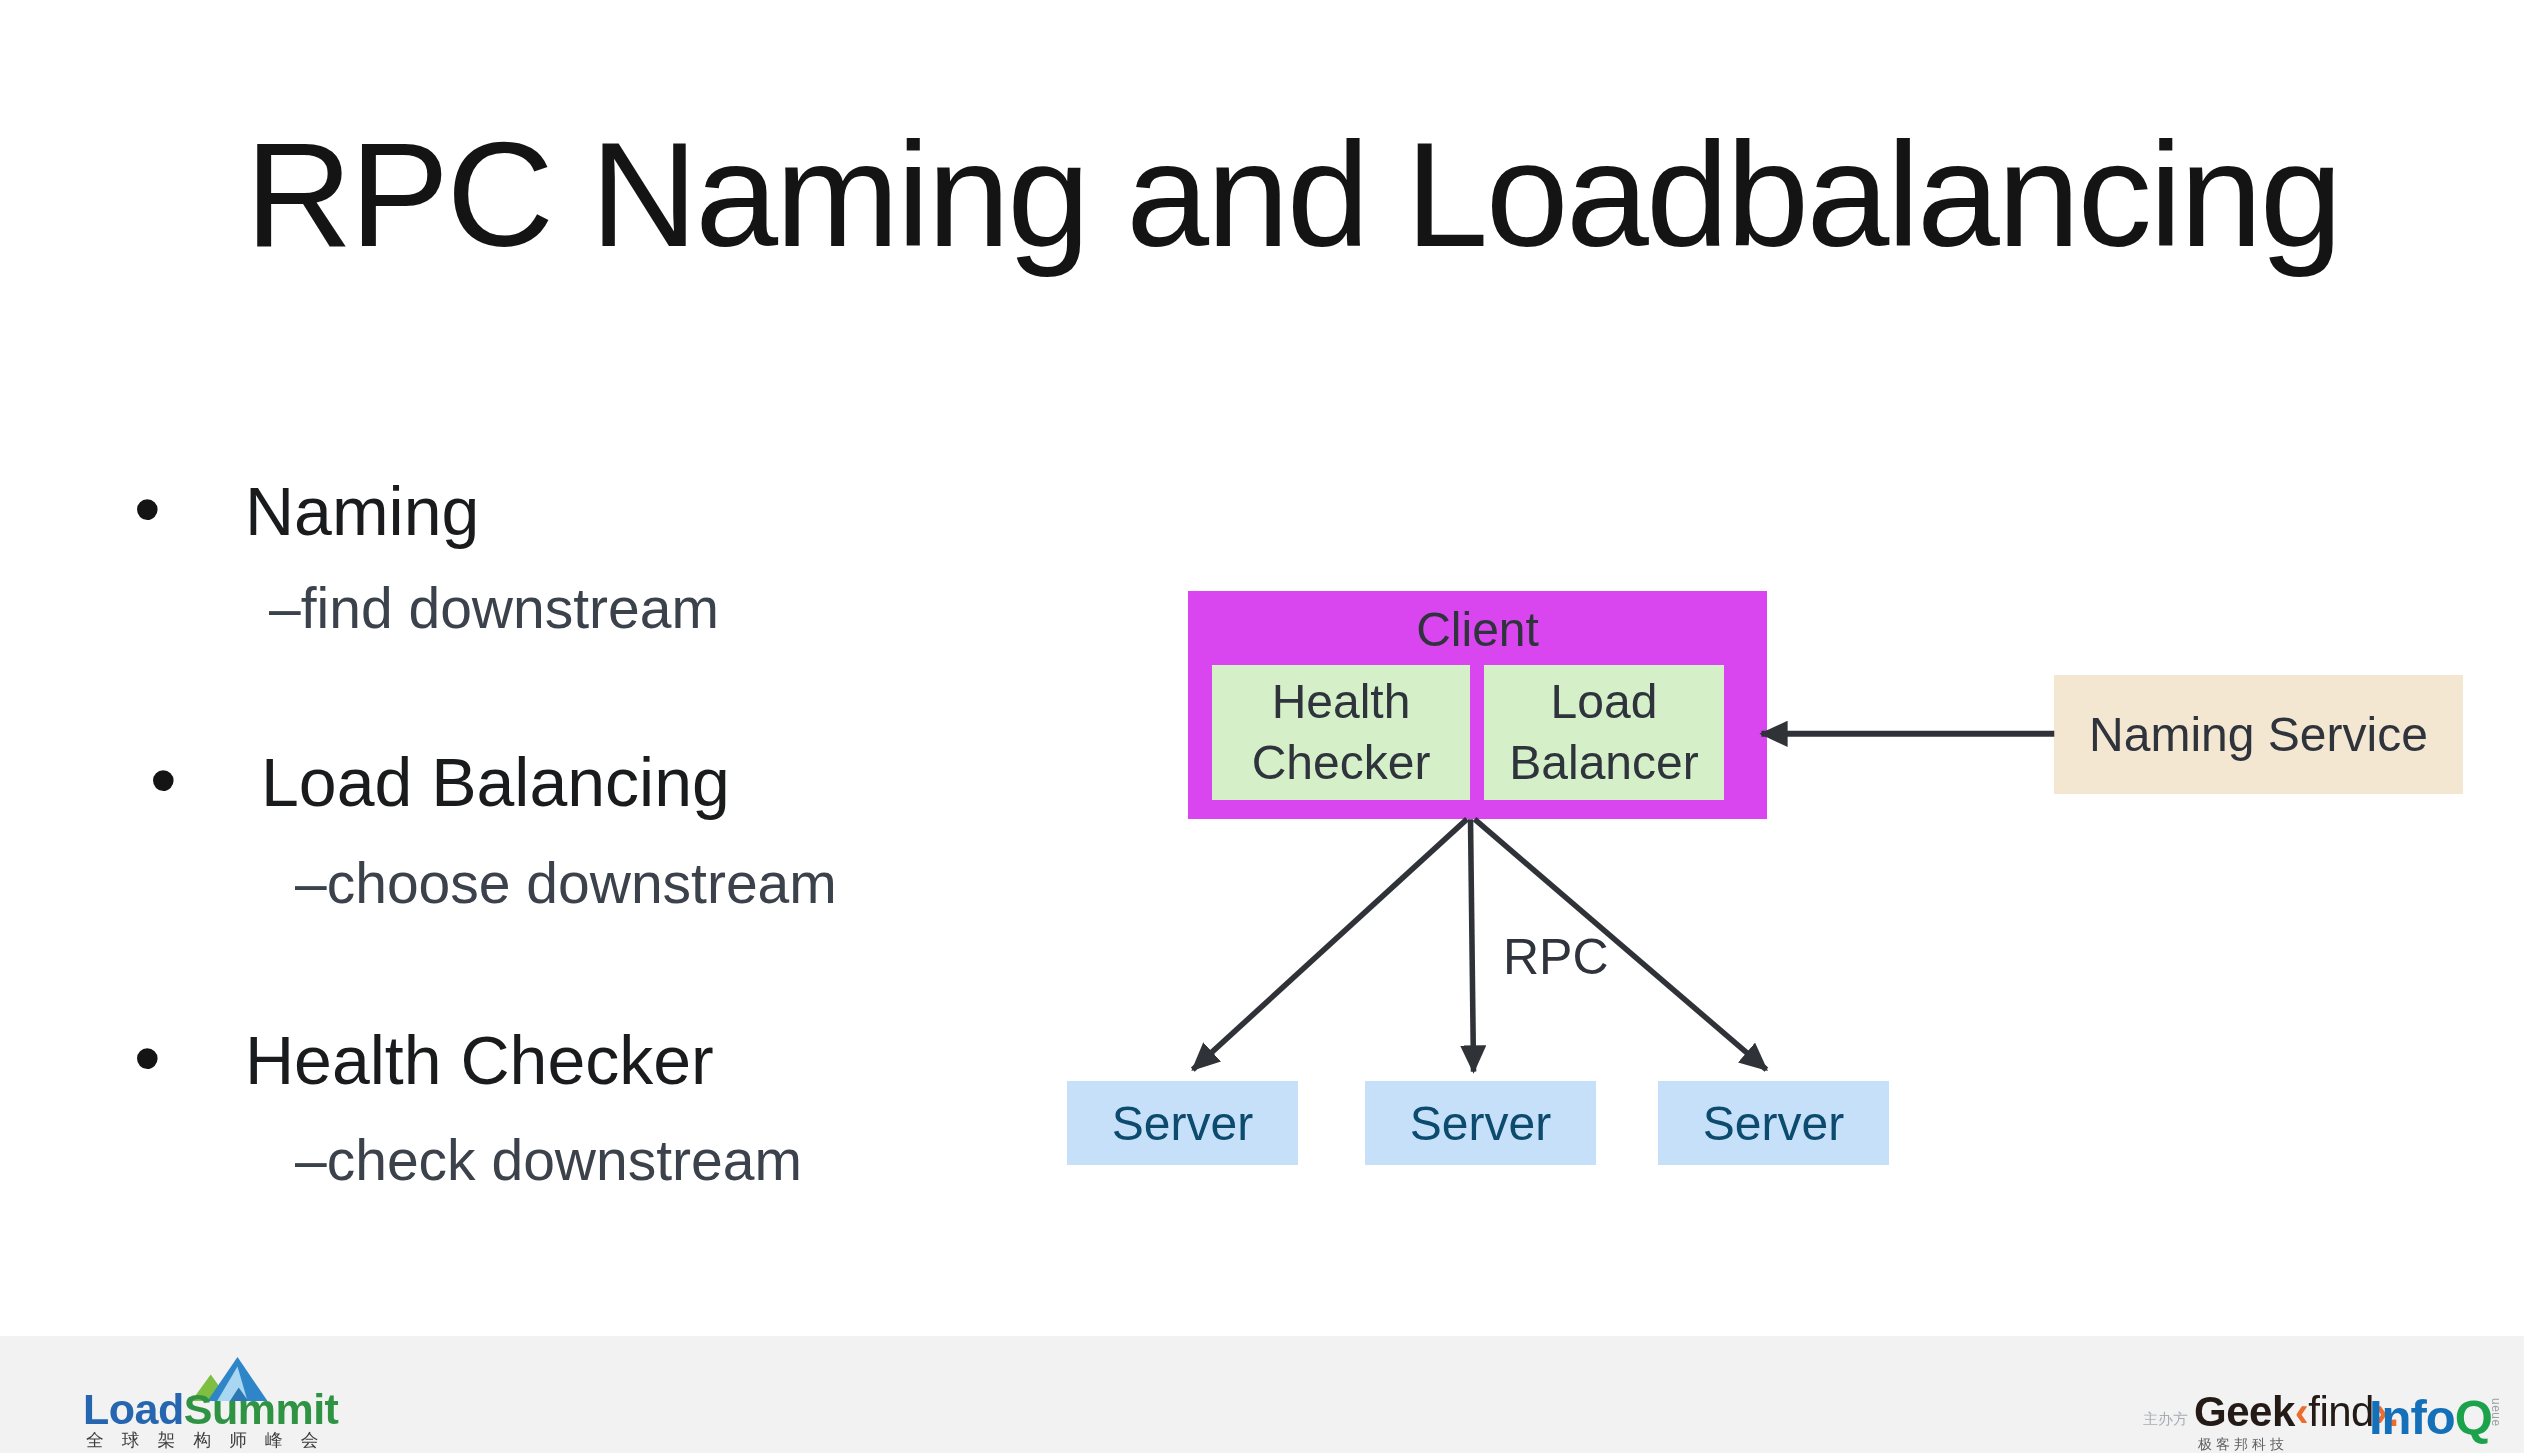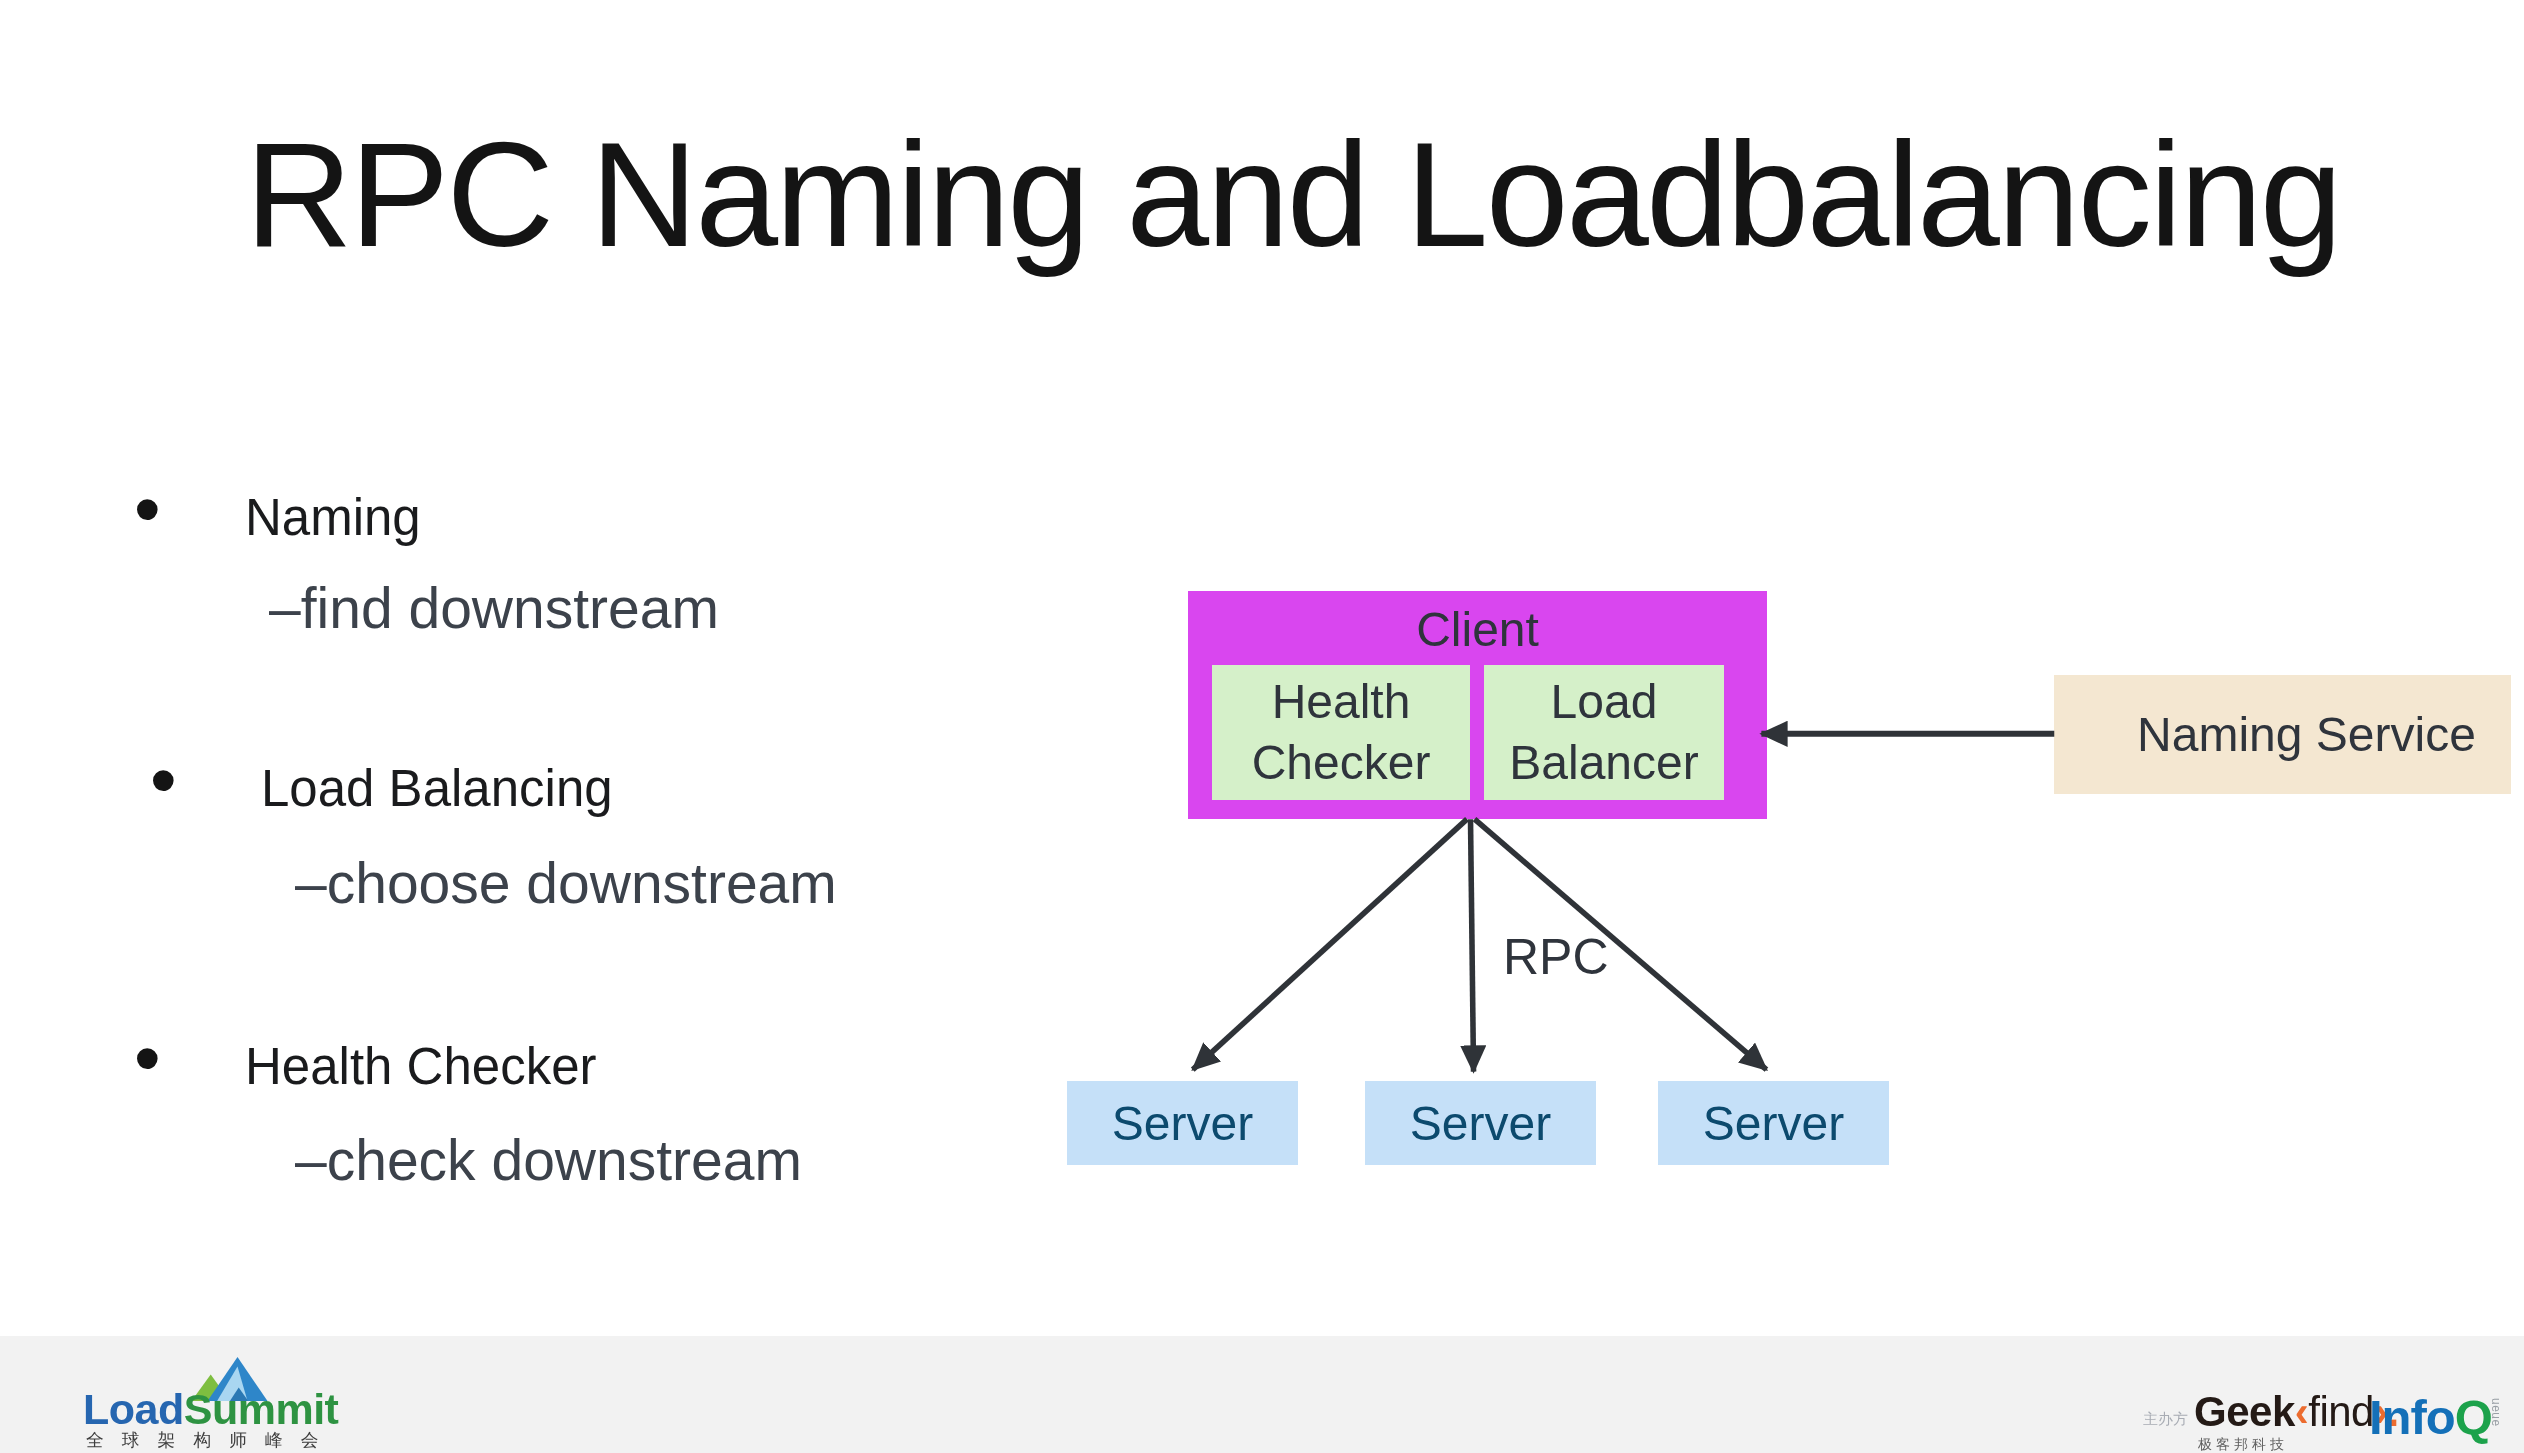--- a/index.html
+++ b/index.html
@@ -28,21 +28,21 @@
 
   
   .bullet-row { position: absolute; white-space: nowrap; }
   .bullet-dot {
     display: inline-block;
     width: 111px;
     font-size: 76px;
     color: #141414;
     vertical-align: baseline;
   }
-  .bullet-label { font-size: 51px; color: #1a1b1d; }
+  .bullet-label { font-size: 68px; color: #1a1b1d; }
   .bullet-sub {
     position: absolute;
     white-space: nowrap;
     font-size: 57px;
     color: #3c424b;
   }
 
   
   .client-box {
     position: absolute;
@@ -72,21 +72,20 @@
 
   .naming-box {
     position: absolute;
     left: 2054px; top: 675px;
     width: 409px; height: 119px;
     background: #F4E7D1;
     display: flex; align-items: center; justify-content: center;
     font-size: 48px;
     color: #2f343c;
     white-space: nowrap;
-    padding-left: 48px;
   }
 
   .server-box {
     position: absolute;
     top: 1081px; height: 84px; width: 231px;
     background: #C5E0F8;
     display: flex; align-items: center; justify-content: center;
     font-size: 48px;
     color: #0c4a6e;
   }

